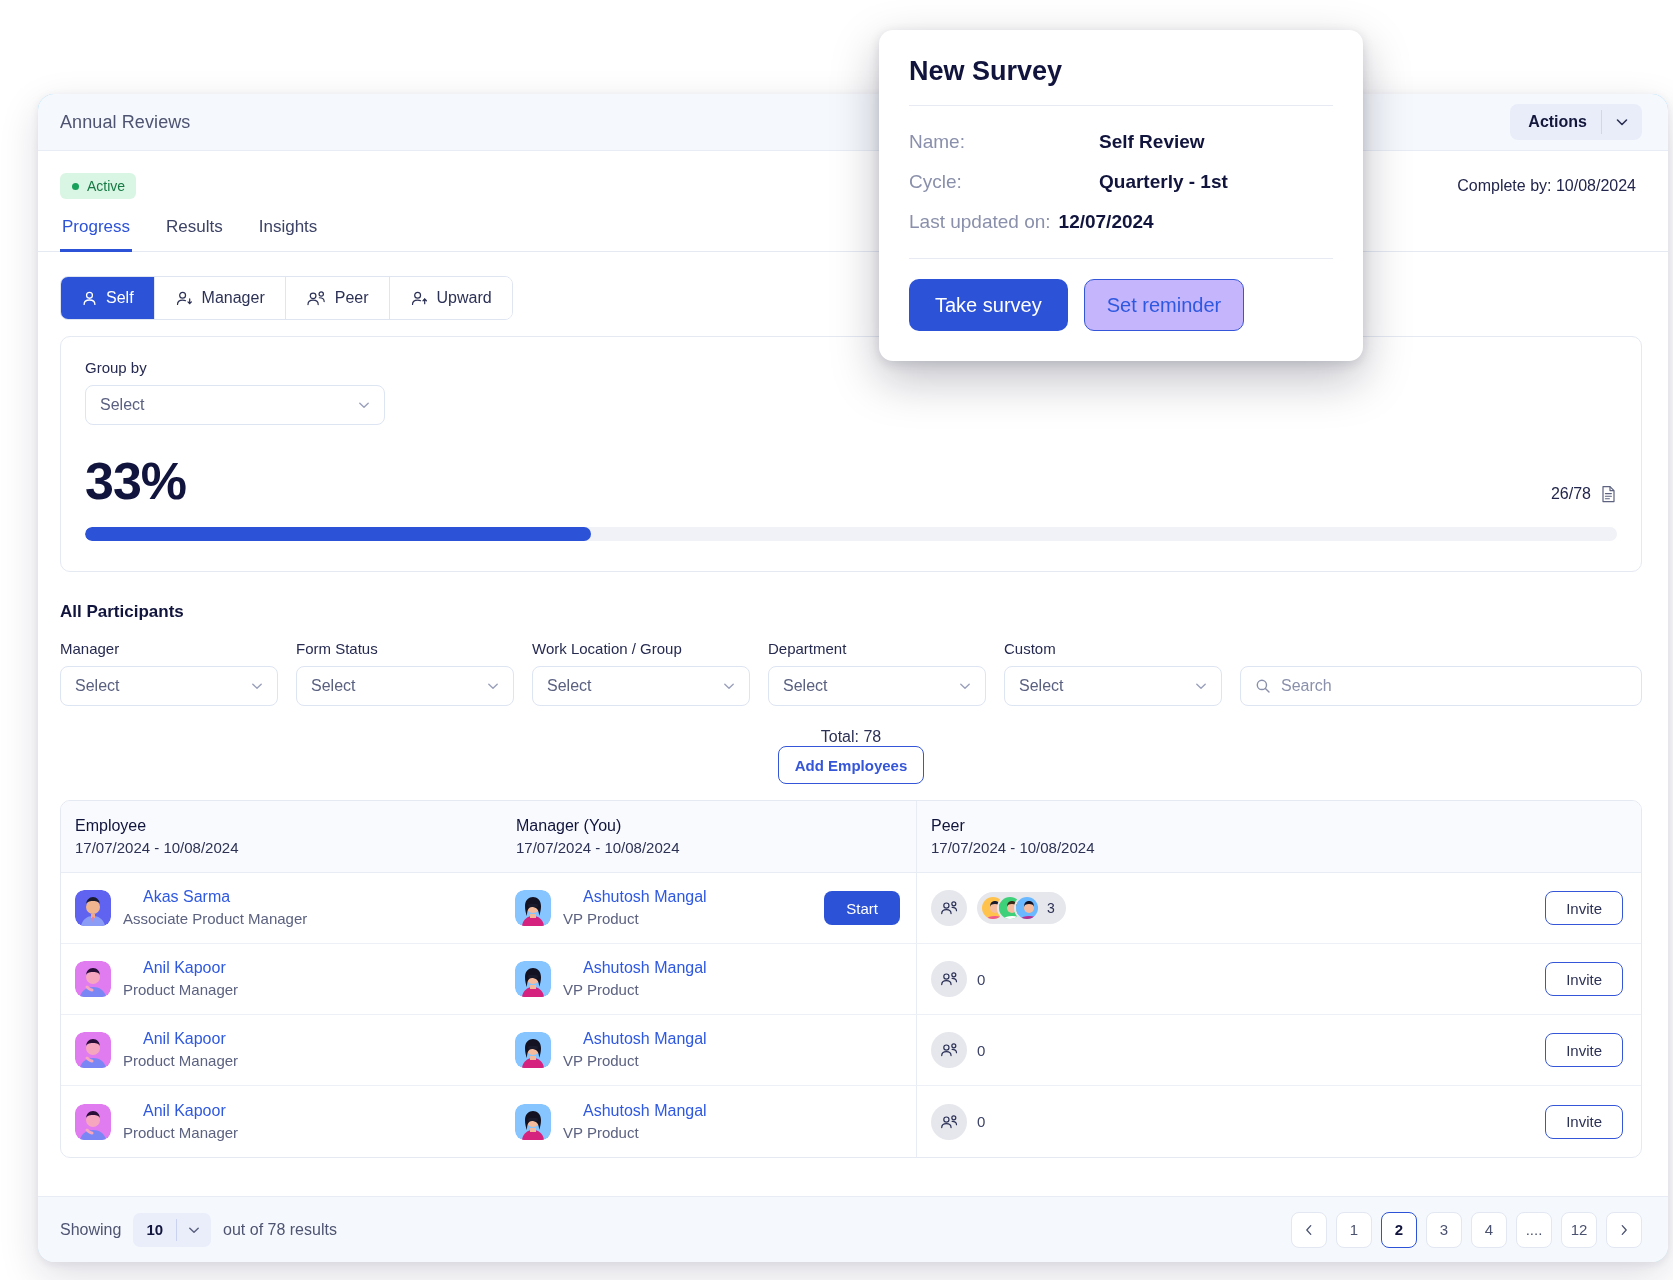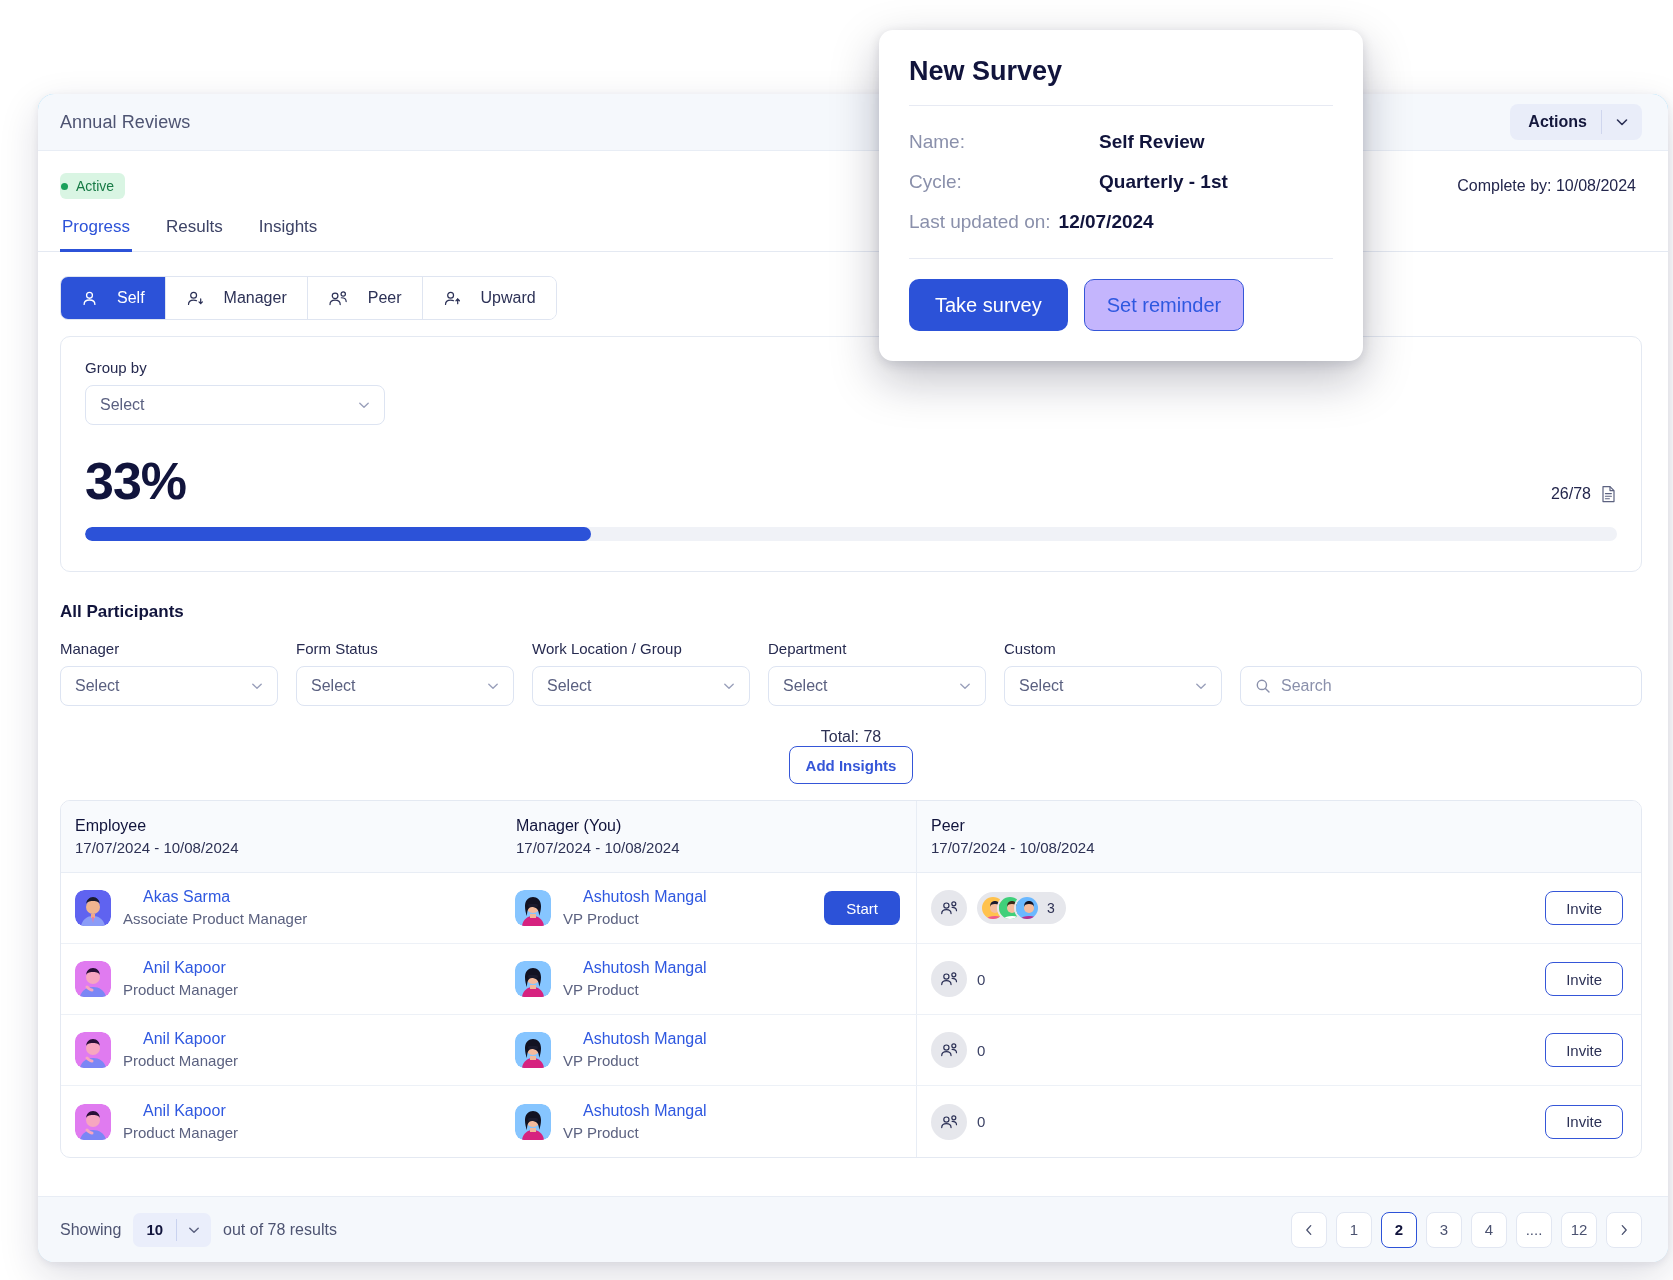--- a/index.html
+++ b/index.html
@@ -44,21 +44,21 @@
   .actions-btn .lbl { padding: 0 14px 0 18px; }
   .actions-btn .div { width: 1px; height: 24px; background: #cfd6ee; }
   .actions-btn .chev { padding: 0 12px; display:flex; align-items:center; }
 
   .content { background: #ffffff; padding: 0 0 0 0; height: calc(100% - 57px); position: relative; }
 
   .statusrow { display:flex; align-items:center; padding: 22px 26px 0 22px; }
   .badge {
     display: inline-flex; align-items: center; gap: 8px;
     background: #d9f5e3; color: #177a45;
-    border-radius: 6px; padding: 5px 11px 5px 1px;
+    border-radius: 6px; padding: 5px 11px 5px 12px;
     font-size: 14px;
   }
   .badge .dot { width: 7px; height: 7px; border-radius: 50%; background: #19a05a; }
   .statusrow .spacer { flex: 1; }
   .completeby { font-size: 16px; color: #23264c; padding-right: 6px; }
 
   .tabs {
     display: flex; gap: 32px;
     padding: 14px 22px 0 22px;
     border-bottom: 1px solid #e4e9f2;
@@ -74,21 +74,21 @@
   
   .seg {
     display: inline-flex;
     border: 1px solid #dfe5f1;
     border-radius: 8px;
     overflow: hidden;
     margin-left: 22px;
     margin-top: 24px;
   }
   .seg .item {
-    display: flex; align-items: center; gap: 19px;
+    display: flex; align-items: center; gap: 8px;
     padding: 0 20px; height: 42px;
     font-size: 16px; color: #2c3156;
     border-right: 1px solid #dfe5f1;
     background: #fff;
   }
   .seg .item:last-child { border-right: none; }
   .seg .item.active { background: #2c52d8; color: #fff; }
 
   
   .card {
@@ -425,21 +425,21 @@
                 <path d="M10.4 10.4 14 14" stroke="#8a90ab" stroke-width="1.4" stroke-linecap="round"></path>
               </svg>
           </span>
           <span>Search</span>
         </div>
       </div>
 
       <div class="totalrow">
         <div class="total">Total: 78</div>
         <div class="spacer"></div>
-        <div class="btn-outline">Add Insights</div>
+        <div class="btn-outline">Add Employees</div>
       </div>
 
       
       <div class="table">
         <div class="thead">
           <div class="th col-emp">
             <div class="t1">Employee</div>
             <div class="t2">17/07/2024 - 10/08/2024</div>
           </div>
           <div class="th col-mgr">

